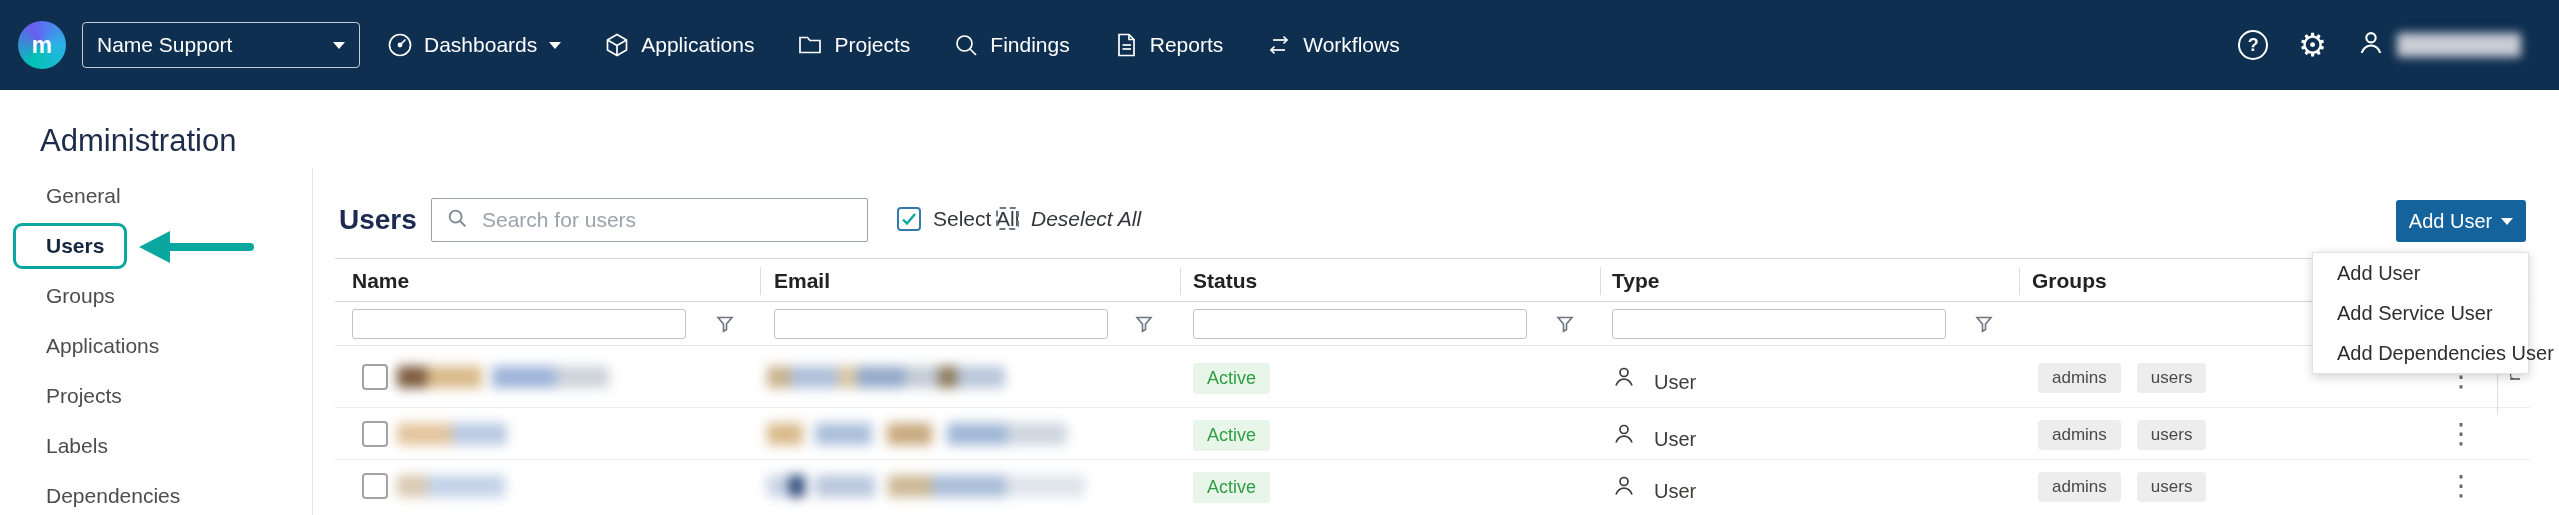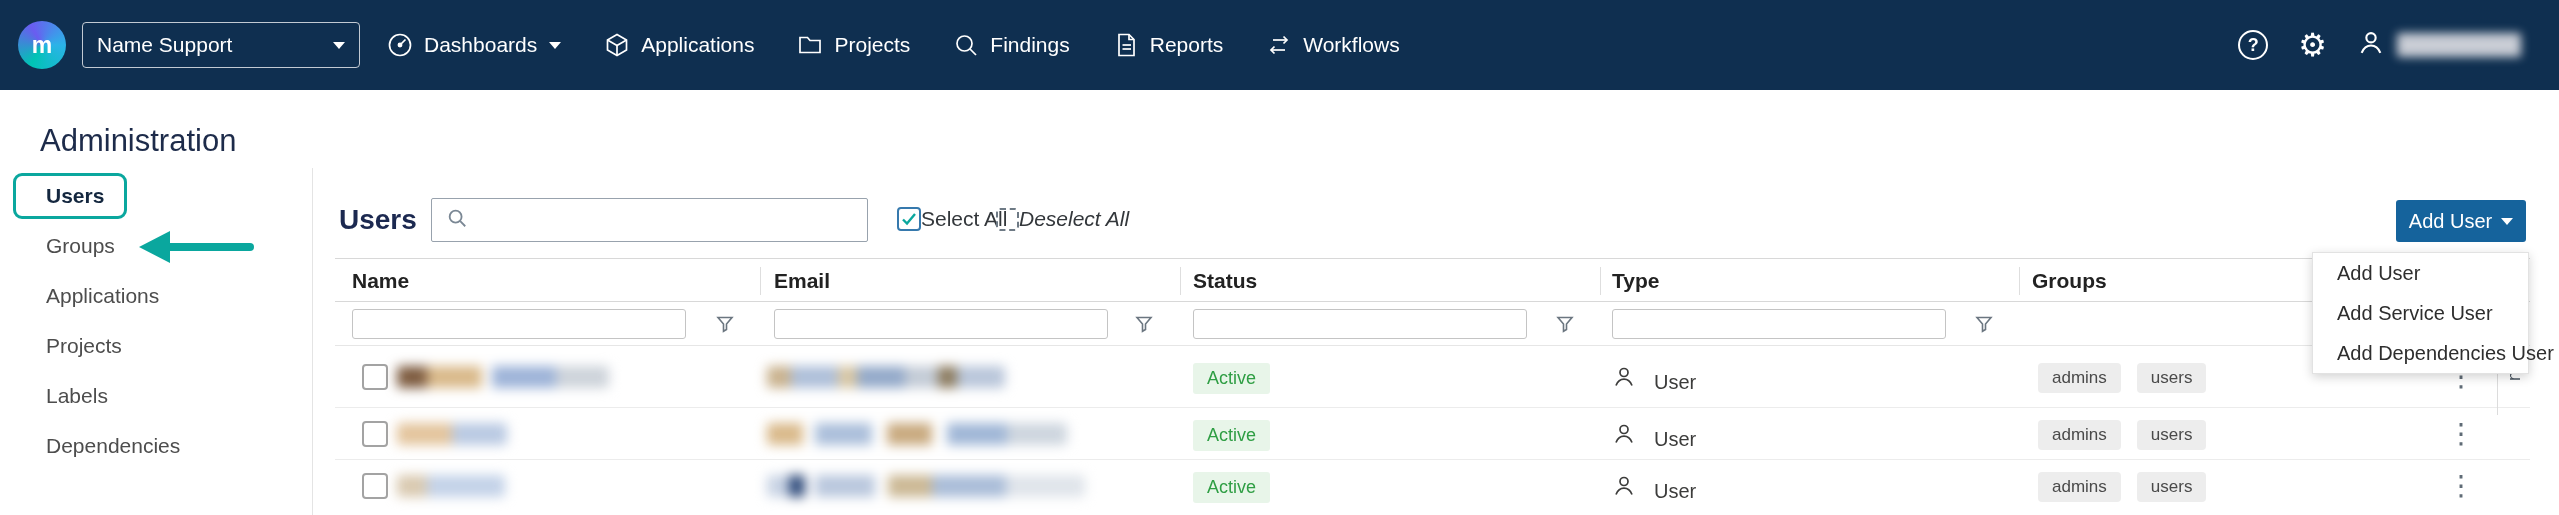--- a/index.html
+++ b/index.html
@@ -58,21 +58,21 @@
   
   .users-title { position:absolute; left:339px; top:204px; font-size:28px; font-weight:bold; color:#1c2950; }
   .search-box {
     position:absolute; left:431px; top:198px; width:437px; height:44px;
     border:1px solid #98a2ad; border-radius:2px; background:#fff;
     display:flex; align-items:center; gap:12px; padding:0 14px;
   }
   .search-box input { border:none; outline:none; flex:1; font-size:21px; font-family:inherit; color:#333; }
   .search-box input::placeholder { color:#9aa3ab; }
 
-  .toolbar-toggle { position:absolute; display:flex; align-items:flex-end; font-size:21px; color:#33373b; cursor:pointer; }
+  .toolbar-toggle { position:absolute; display:flex; align-items:flex-start; gap:12px; font-size:21px; color:#33373b; cursor:pointer; }
   .select-all { left:897px; top:207px; }
   .deselect-all { left:996px; top:207px;font-style:italic; }
   .cb-checked {
     width:24px; height:24px; border:2px solid #3679ad; border-radius:4px; display:grid; place-items:center;
   }
   .cb-dashed { width:23px; height:23px; border:2px dashed #6e7a85; border-radius:4px; }
 
   .add-user-btn {
     position:absolute; left:2396px; top:200px; width:130px; height:42px;
     background:#15639c; color:#fff; font-size:20px; border:none; border-radius:3px;
@@ -214,20 +214,23 @@
           </svg>
         </span>
         <span class="avatar-name"></span>
       </div>
     </div>
   </header>
 
   <h1 class="page-title">Administration</h1>
 
   <aside class="sidebar">
+    <div class="sidebar-item">
+      <span>General</span>
+    </div>
     <div class="sidebar-item active">
       <span class="active-box">
         <span>Users</span>
       </span>
     </div>
     <div class="sidebar-item">
       <span>Groups</span>
     </div>
     <div class="sidebar-item">
       <span>Applications</span>
@@ -252,20 +255,21 @@
 
   <div class="users-title">Users</div>
 
   <div class="search-box">
     <span>
       <svg width="22" height="22" viewBox="0 0 24 24" fill="none" stroke="#7a8794" stroke-width="2">
         <circle cx="10.5" cy="10.5" r="6.5"></circle>
           <line x1="15.5" y1="15.5" x2="21" y2="21"></line>
       </svg>
     </span>
+    <input type="text" placeholder="Search for users" style="">
   </div>
 
   <div class="toolbar-toggle select-all">
     <span class="cb-checked">
       <svg width="18" height="18" viewBox="0 0 18 18" fill="none" stroke="#0aa79e" stroke-width="2.4">
         <path d="M3 9.5 l4 4 L15 4"></path>
       </svg>
     </span>
     <span>Select All</span>
   </div>

